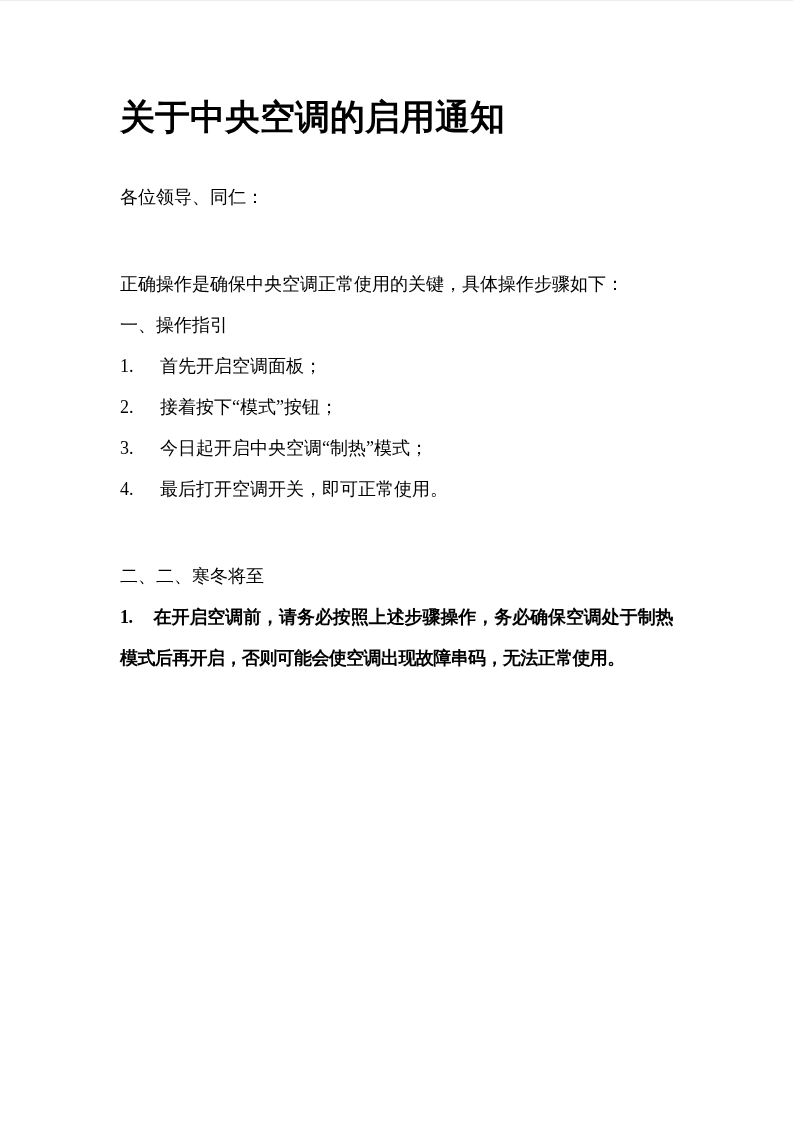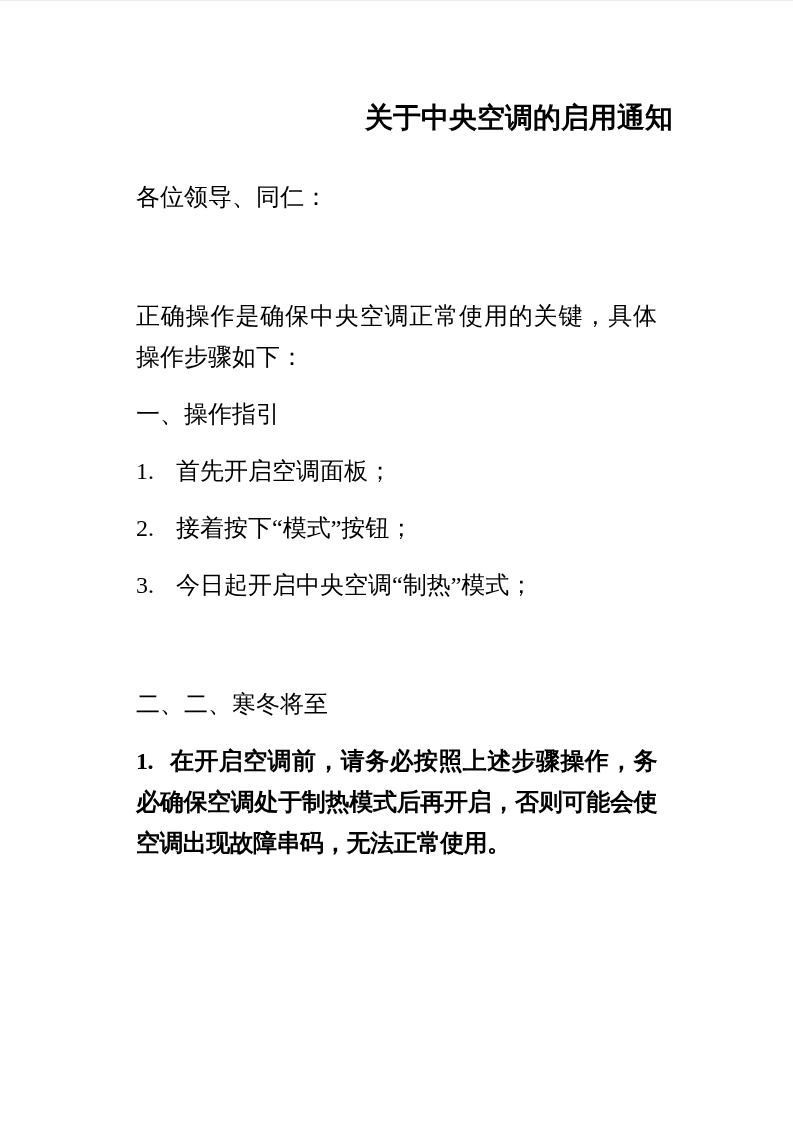--- a/index.html
+++ b/index.html
@@ -16,29 +16,29 @@
     margin: 0 auto;
     background: #ffffff;
     color: #000000;
     border-top: 1px solid #ececec;
     padding: 95px 120px 0 120px;
     overflow: hidden;
     font-family: "Liberation Serif", "DejaVu Serif", serif;
   }
   .doc-title {
     margin: 0 0 38px 0;
-    font-size: 28px;
+    font-size: 35px;
     line-height: 43px;
     font-weight: 700;
-    text-align: right;
+    text-align: left;
     letter-spacing: 0;
   }
   .para {
-    margin: 16px;
-    font-size: 24px;
+    margin: 0;
+    font-size: 18px;
     line-height: 41px;
     text-align: justify;
     text-justify: inter-ideograph;
     word-break: break-all;
     overflow-wrap: break-word;
   }
   .section-spacer {
     height: 46px;
   }
   .num {
@@ -67,20 +67,21 @@
   <p class="para">正确操作是确保中央空调正常使用的关键，具体操作步骤如下：</p>
 
   <p class="para">一、操作指引</p>
 
   <p class="para"><span class="num num-wide">1.</span><span>首先开启空调面板；</span></p>
 
   <p class="para"><span class="num num-wide">2.</span><span>接着按下“模式”按钮；</span></p>
 
   <p class="para"><span class="num num-wide">3.</span><span>今日起开启中央空调“制热”模式；</span></p>
 
+  <p class="para"><span class="num num-wide">4.</span><span>最后打开空调开关，即可正常使用。</span></p>
 
   <div class="section-spacer"></div>
 
   <p class="para">二、二、寒冬将至</p>
 
   <p class="para tight"><span class="num num-narrow">1.</span><span>在开启空调前，请务必按照上述步骤操作，务必确保空调处于制热模式后再开启，否则可能会使空调出现故障串码，无法正常使用。</span></p>
 
 
 </div>
 

